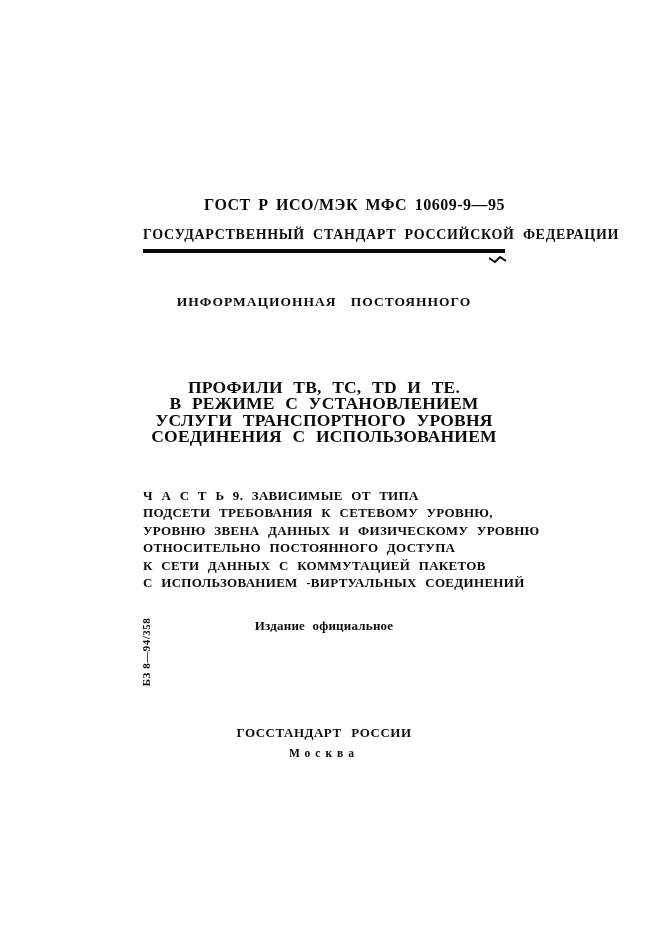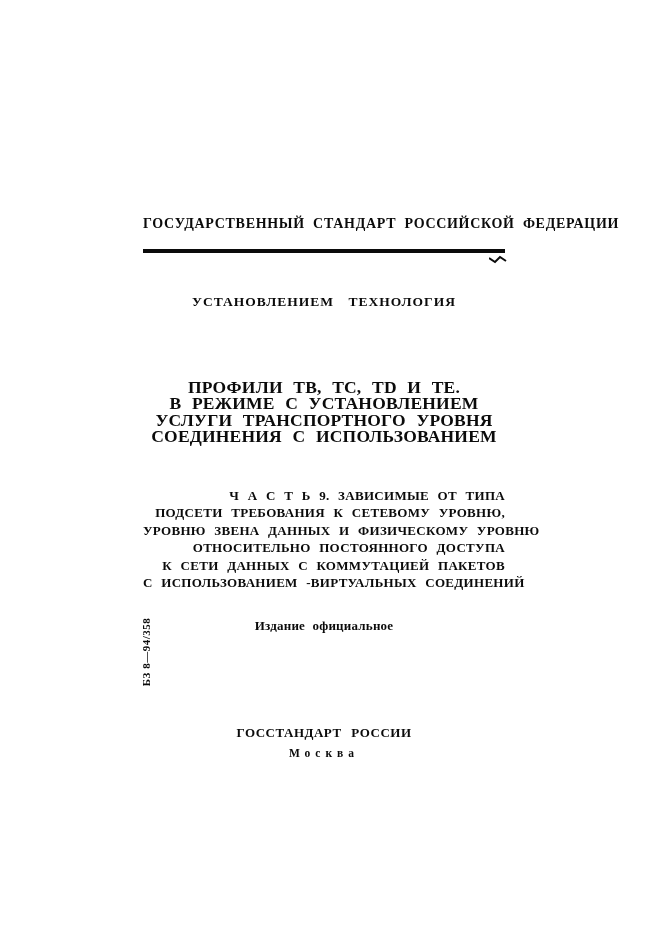--- a/index.html
+++ b/index.html
@@ -18,21 +18,21 @@
 
   .designation {
     top: 196px;
     text-align: right;
     font-size: 16px;
     letter-spacing: 0.5px;
     word-spacing: 3px;
     white-space: nowrap;
   }
   .gov-standard {
-    top: 216px;
+    top: 227px;
     text-align: center;
     font-size: 14px;
     letter-spacing: 0.7px;
     word-spacing: 4px;
     white-space: nowrap;
   }
   .rule {
     top: 249px;
     height: 4px;
     background: #0b0b0b;
@@ -57,21 +57,21 @@
     text-align: center;
     font-size: 17.5px;
     line-height: 16.3px;
     letter-spacing: 0.2px;
     word-spacing: 6px;
   }
   .main-title div { white-space: nowrap; }
 
   .part-title {
     top: 487px;
-    text-align: right;
+    text-align: left;
     font-size: 13px;
     line-height: 17.4px;
     letter-spacing: 0.3px;
     word-spacing: 5px;
   }
   .part-title div { white-space: nowrap; }
 
   .edition {
     top: 618px;
     text-align: center;
@@ -101,31 +101,32 @@
     text-align: center;
     font-size: 11.5px;
     letter-spacing: 5px;
   }
 </style>
 </head>
 <body>
 
 <div class="page">
 
+  <div class="col designation">ГОСТ Р ИСО/МЭК МФС 10609-9—95</div>
 
   <div class="col gov-standard">ГОСУДАРСТВЕННЫЙ СТАНДАРТ РОССИЙСКОЙ ФЕДЕРАЦИИ</div>
 
   <div class="col rule"></div>
   <span class="rule-end-mark">
     <svg width="18" height="9" viewBox="0 0 18 9">
         <path d="M0,3 L6,7 L11,2 L17,6" stroke="#0b0b0b" stroke-width="2" fill="none"></path>
       </svg>
   </span>
 
-  <div class="col heading heading-1">УСТАНОВЛЕНИЕМ ТЕХНОЛОГИЯ</div>
+  <div class="col heading heading-1">ИНФОРМАЦИОННАЯ ПОСТОЯННОГО</div>
 
   <div class="col main-title">
     <div>ПРОФИЛИ ТВ, ТС, TD И ТЕ.</div>
     <div>В РЕЖИМЕ С УСТАНОВЛЕНИЕМ</div>
     <div>УСЛУГИ ТРАНСПОРТНОГО УРОВНЯ</div>
     <div>СОЕДИНЕНИЯ С ИСПОЛЬЗОВАНИЕМ</div>
   </div>
 
   <div class="col part-title">
     <div>Ч А С Т Ь 9. ЗАВИСИМЫЕ ОТ ТИПА</div>

